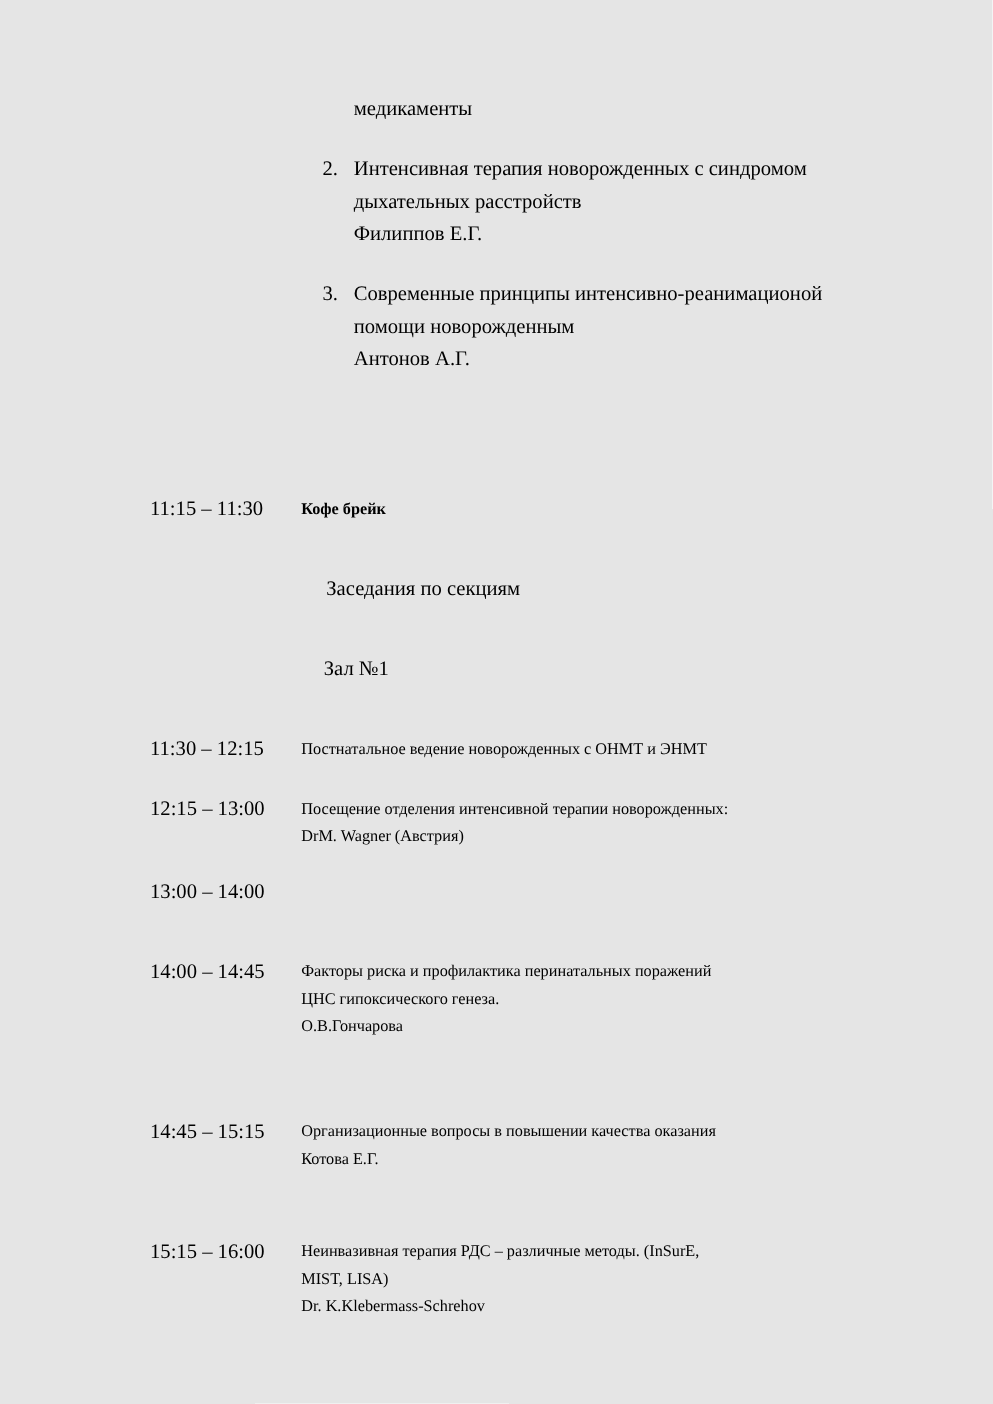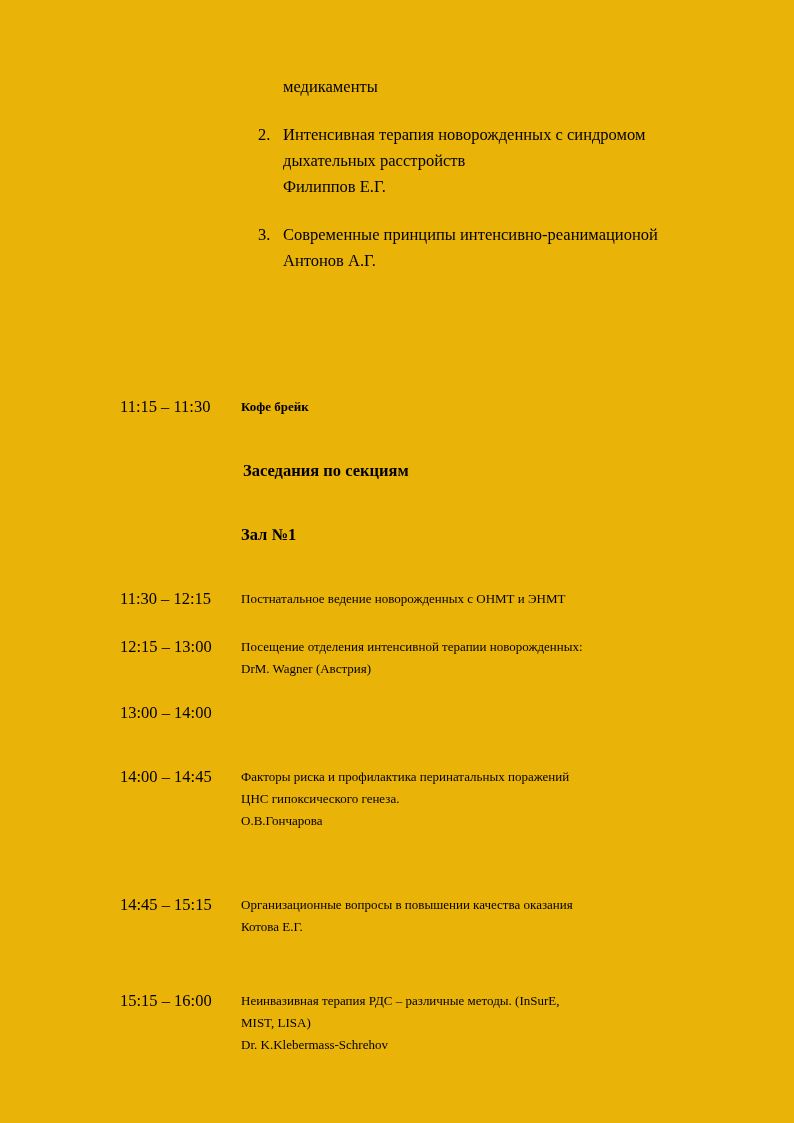--- a/index.html
+++ b/index.html
@@ -11,21 +11,21 @@
   body {
     font-family: "Liberation Serif", "DejaVu Serif", serif;
     color: #000000;
     -webkit-font-smoothing: antialiased;
   }
   .page {
     position: relative;
     width: 794px;
     height: 1123px;
     margin: 0 auto;
-    background: #eab308;
+    background: #e5e5e5;
     overflow: hidden;
   }
 
   
   .list-block {
     position: absolute;
     left: 258px;
     top: 74px;
     width: 470px;
   }
@@ -88,21 +88,22 @@
 
   .heading-row {
     display: flex;
     font-size: 16.5px;
     line-height: 22px;
   }
   .heading-indent {
     flex: 0 0 121px;
   }
   .heading-text {
-    font-weight: bold;
+    font-weight: normal;
+    margin-left: 18px;
   }
   .heading-text.extra-indent {
     padding-left: 2px;
   }
 </style>
 </head>
 <body>
 
 <div class="page">
 
@@ -116,20 +117,21 @@
         <span class="list-line">Интенсивная терапия новорожденных с синдромом</span>
         <span class="list-line">дыхательных расстройств</span>
         <span class="list-line">Филиппов Е.Г.</span>
       </span>
     </div>
 
     <div class="list-item">
       <span class="list-num">3.</span>
       <span class="list-text">
         <span class="list-line">Современные принципы интенсивно-реанимационой</span>
+        <span class="list-line">помощи  новорожденным</span>
         <span class="list-line">Антонов А.Г.</span>
       </span>
     </div>
 
   </div>
 
   <div class="schedule">
 
     <div class="row bold">
       <div class="time">11:15 – 11:30</div>

